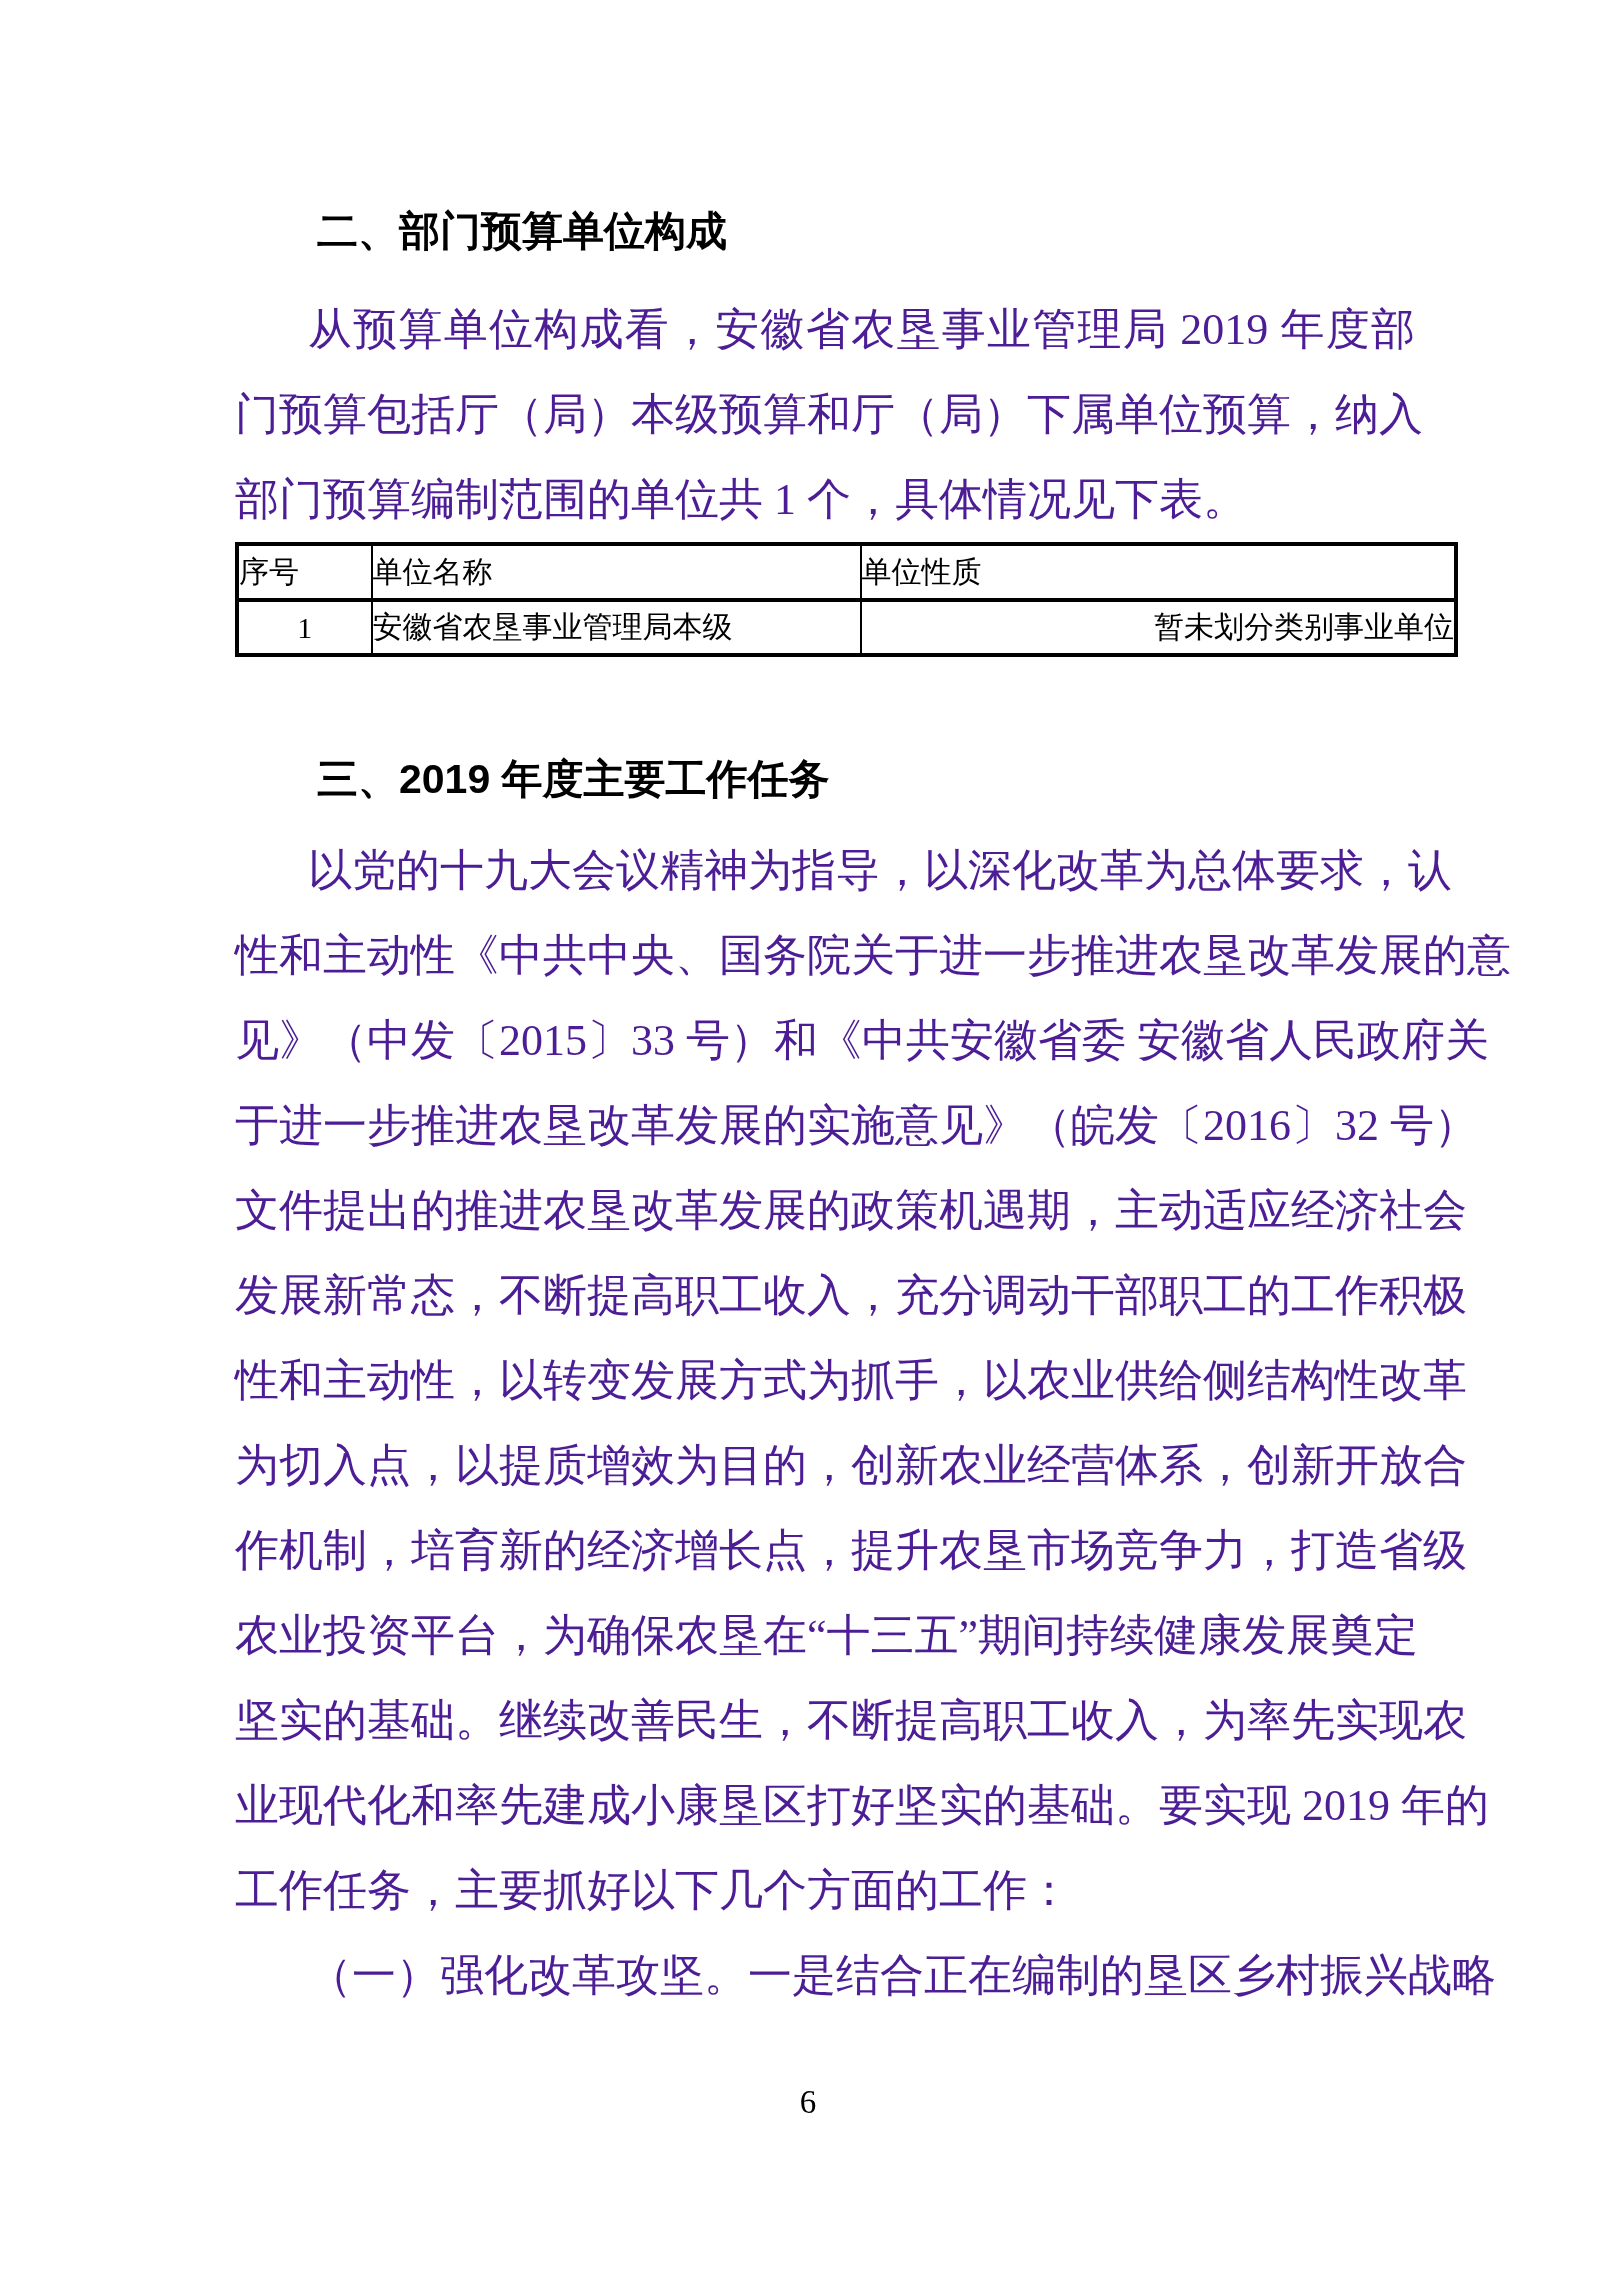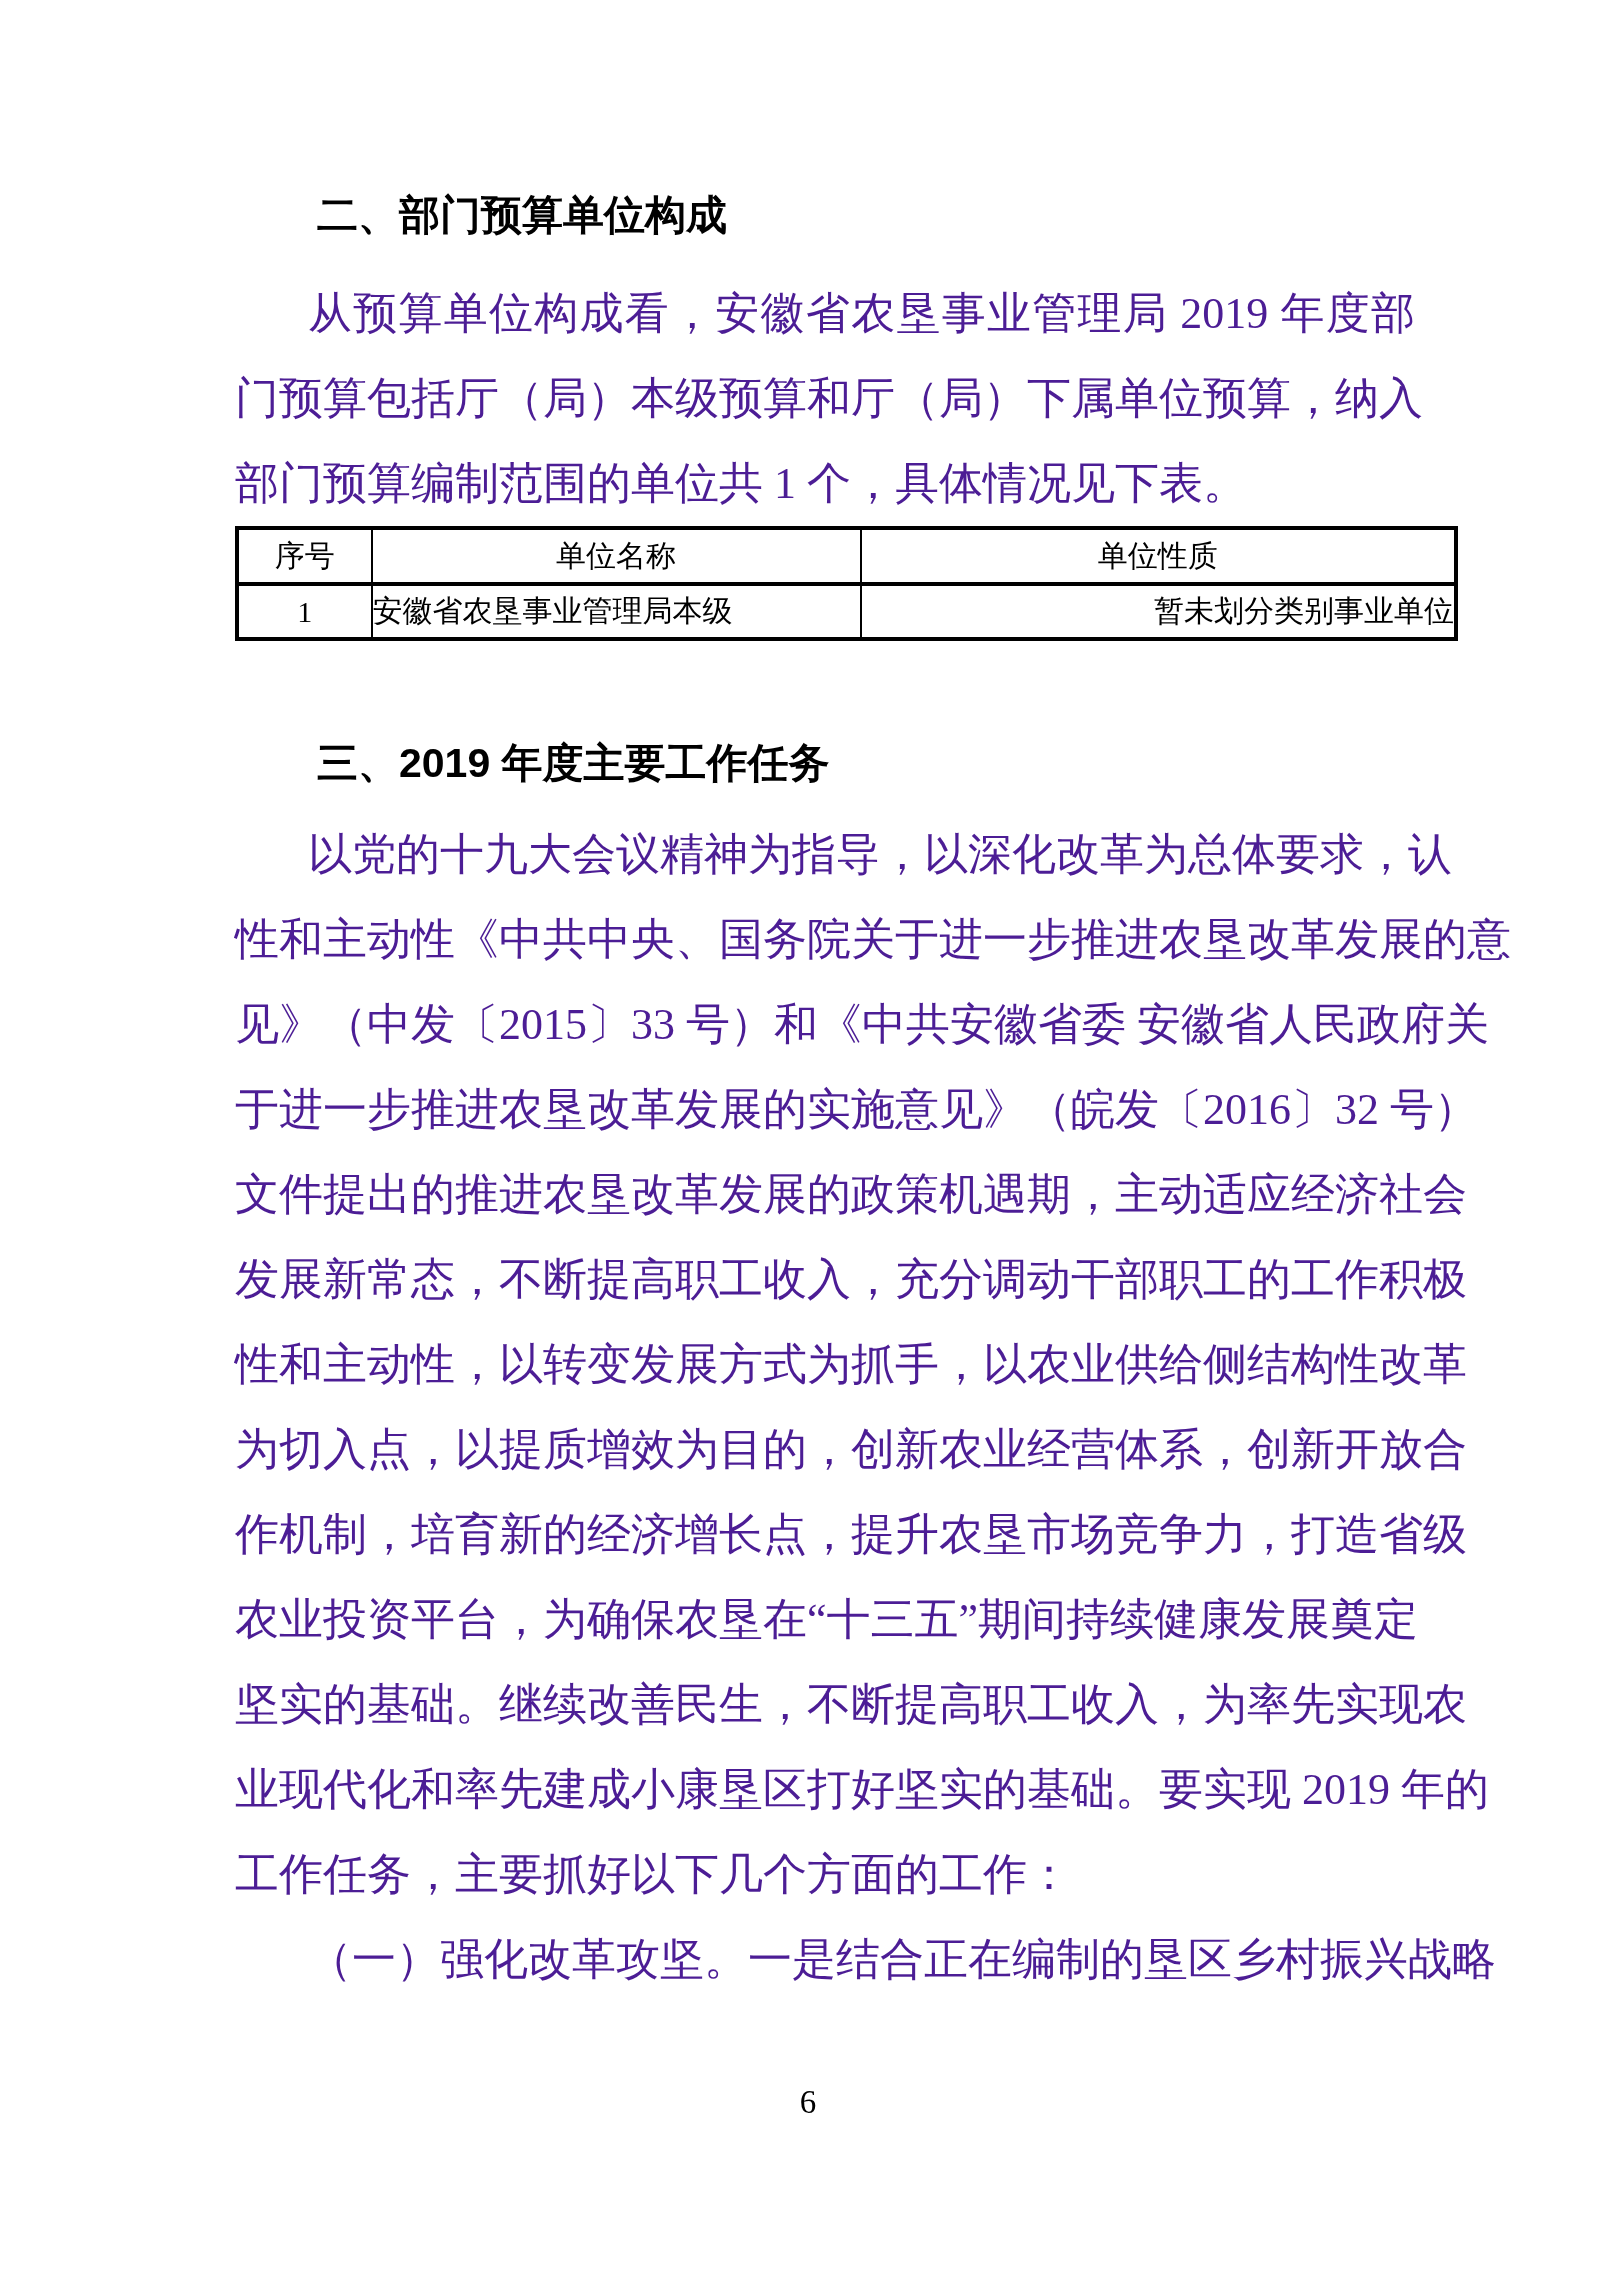--- a/index.html
+++ b/index.html
@@ -12,21 +12,21 @@
     width: 1616px;
     height: 2284px;
     background: #ffffff;
     color: #000000;
     font-family: "Liberation Serif", serif;
     overflow: hidden;
   }
   .content {
     position: absolute;
     left: 235px;
-    top: 0;
+    top: 16px;
     width: 1180px;
   }
   .heading {
     margin: 0;
     font-family: "Liberation Sans", sans-serif;
     font-weight: 700;
     font-size: 41px;
     line-height: 52px;
     text-indent: 82px;
     color: #000000;
@@ -60,21 +60,21 @@
   }
   table.units th, table.units td {
     border: 2.6px solid #000000;
     font-weight: normal;
     padding: 0;
     color: #000000;
   }
   table.units { border: 4.6px solid #000000; }
   table.units thead tr { height: 56px; }
   table.units tbody tr { height: 55px; }
-  table.units thead th { border-bottom-width: 4.6px; text-align: center; }
+  table.units thead th { border-bottom-width: 4.6px; text-align: left; }
   .col-no  { width: 134px; }
   .col-name{ width: 487px; }
   .col-type{ width: 593px; }
   td.c-no   { text-align: center; }
   td.c-name { text-align: left; padding-left: 10.4px; margin-left: 44px; }
   td.c-type { text-align: right; padding-left: 6.5px; }
   .pageno {
     position: absolute;
     top: 2083px;
     left: 0;

